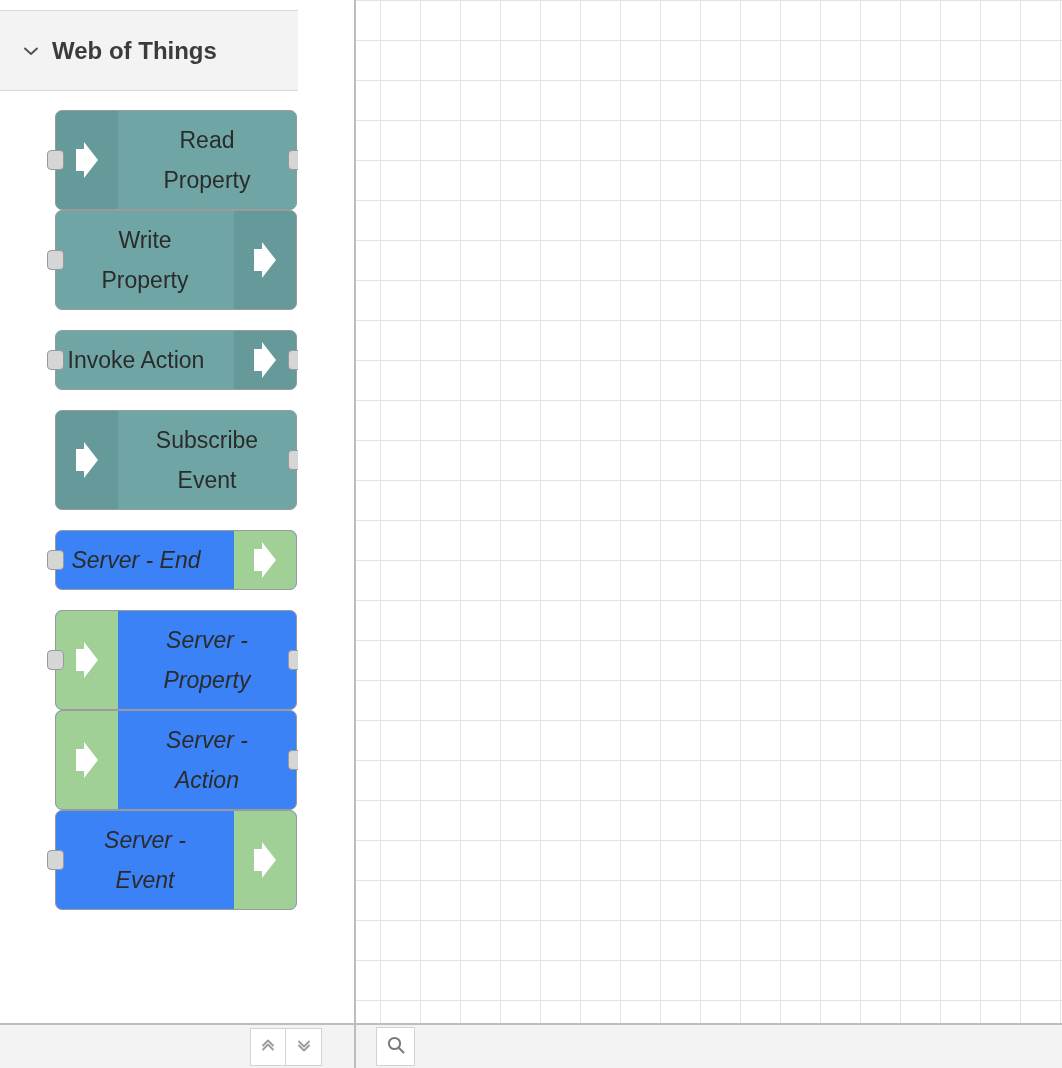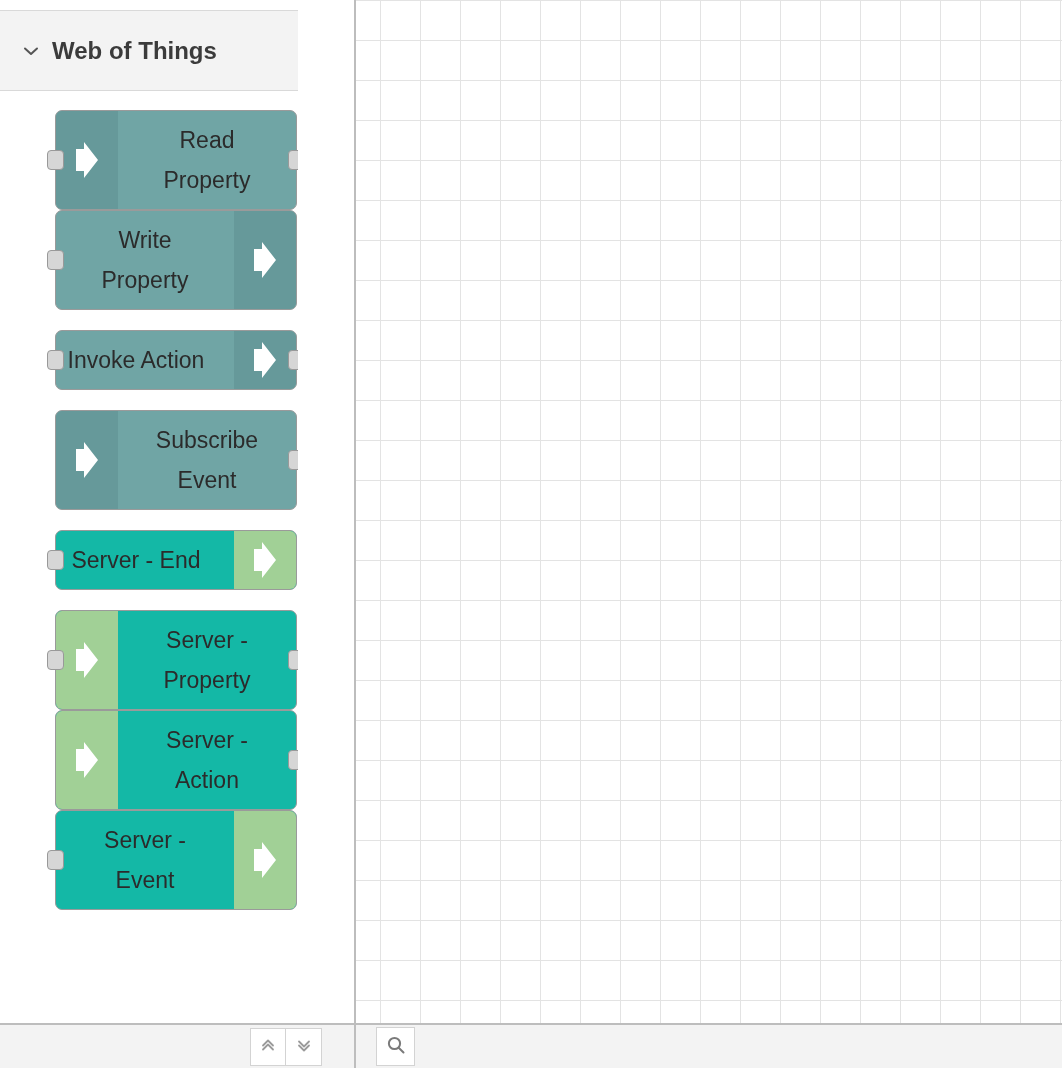--- a/index.html
+++ b/index.html
@@ -106,21 +106,21 @@
     box-sizing: border-box;
     display: flex;
     align-items: stretch;
     overflow: visible;
     cursor: grab;
   }
   .palette-node.two-line { height: 100px; top: 18px; }
   .palette-node.one-line { height: 60px;  top: 38px; gap: 18px; }
 
   .palette-node.teal  { background: #70a5a5; }
-  .palette-node.green { background: #14b8a6; }
+  .palette-node.green { background: #3b82f6; font-style: italic; }
 
   
   .node-icon-box {
     width: 62px;
     flex: 0 0 62px;
     display: flex;
     align-items: center;
     justify-content: center;
     position: relative;
   }

